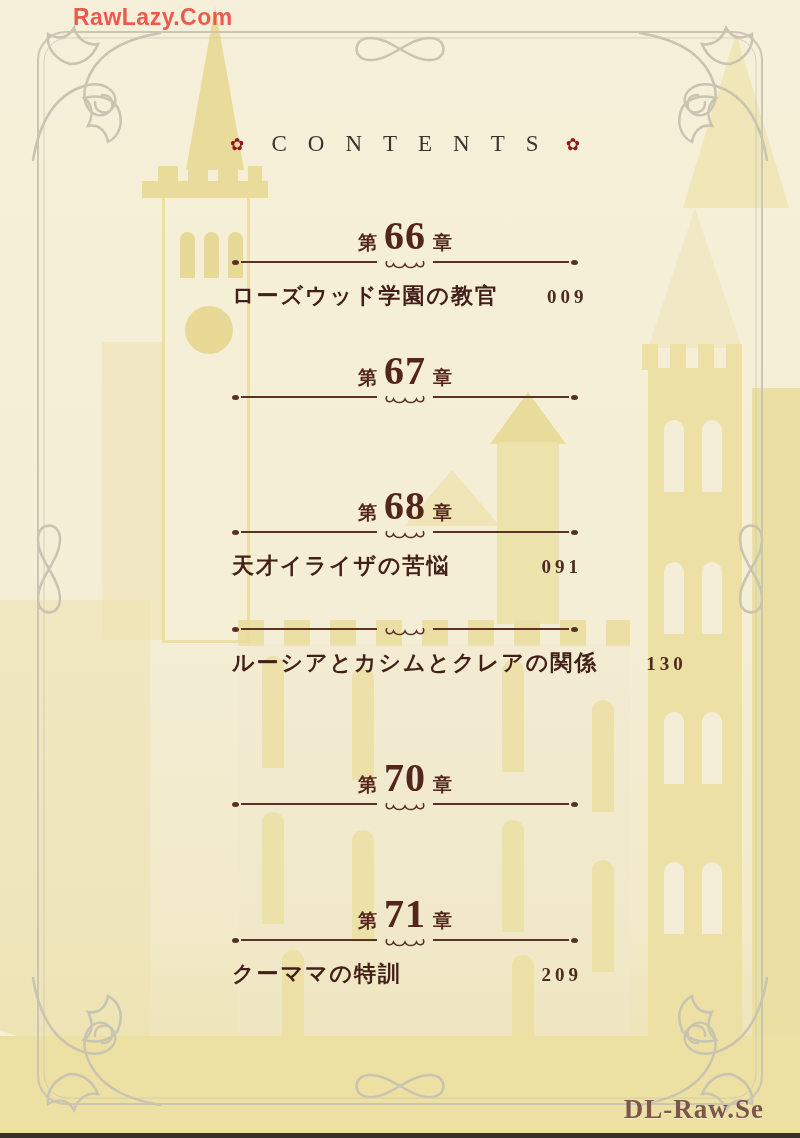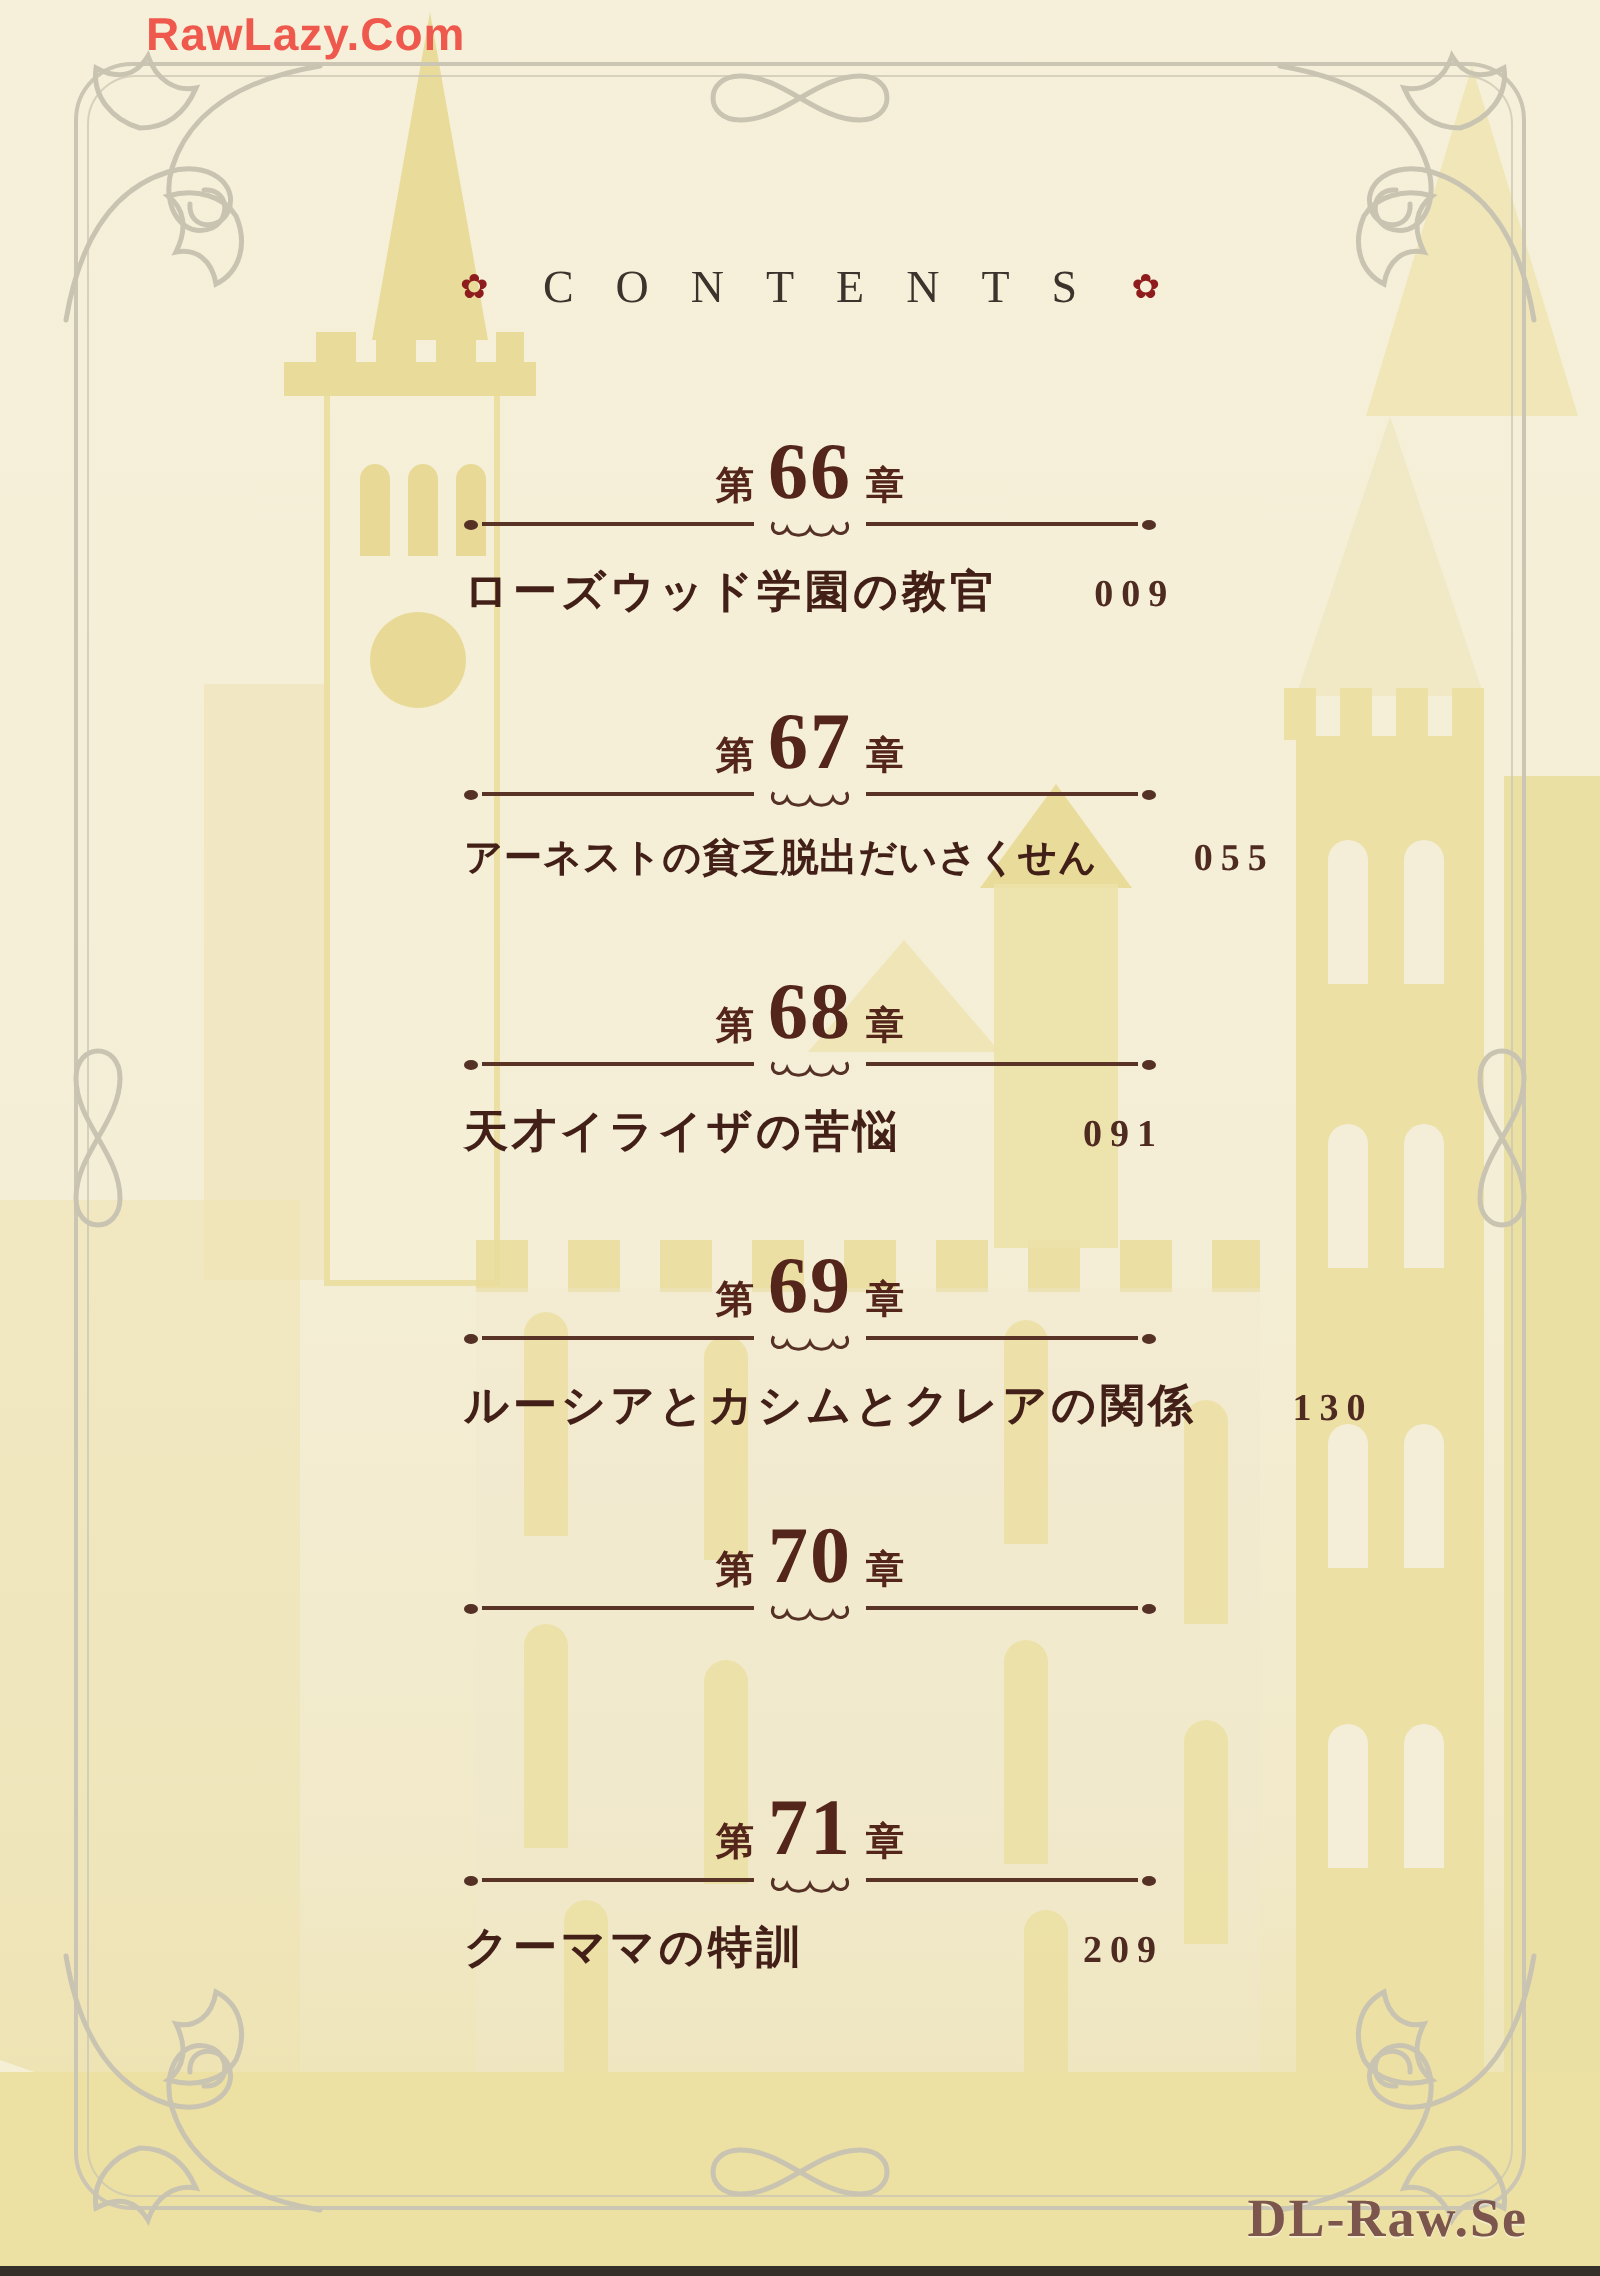--- a/index.html
+++ b/index.html
@@ -173,24 +173,20 @@
   </div>
   <div class="divider">
     <span class="dot"></span>
       <span class="dline"></span>
     <svg class="orn" width="42" height="10" viewBox="0 0 44 10">
         <path d="M3,2 C0,8 8,10 10,5 C12,10 20,10 22,5 C24,10 32,10 34,5 C36,10 44,8 41,2" stroke="#553025" fill="none" stroke-width="1.6"></path>
       </svg>
     <span class="dline"></span>
       <span class="dot"></span>
   </div>
-  <div class="entry-row">
-    <span class="entry-title">アーネストの貧乏脱出だいさくせん</span>
-    <span class="entry-page">055</span>
-  </div>
 </section>
 
 <section class="entry e3">
   <div class="entry-head">
     <span class="pfx">第</span><span class="num">68</span><span class="sfx">章</span>
   </div>
   <div class="divider">
     <span class="dot"></span>
       <span class="dline"></span>
     <svg class="orn" width="42" height="10" viewBox="0 0 44 10">
@@ -199,23 +195,20 @@
     <span class="dline"></span>
       <span class="dot"></span>
   </div>
   <div class="entry-row">
     <span class="entry-title">天才イライザの苦悩</span>
     <span class="entry-page">091</span>
   </div>
 </section>
 
 <section class="entry e4">
-  <div class="entry-head">
-    <span class="pfx">第</span><span class="num">69</span><span class="sfx">章</span>
-  </div>
   <div class="divider">
     <span class="dot"></span>
       <span class="dline"></span>
     <svg class="orn" width="42" height="10" viewBox="0 0 44 10">
         <path d="M3,2 C0,8 8,10 10,5 C12,10 20,10 22,5 C24,10 32,10 34,5 C36,10 44,8 41,2" stroke="#553025" fill="none" stroke-width="1.6"></path>
       </svg>
     <span class="dline"></span>
       <span class="dot"></span>
   </div>
   <div class="entry-row">

